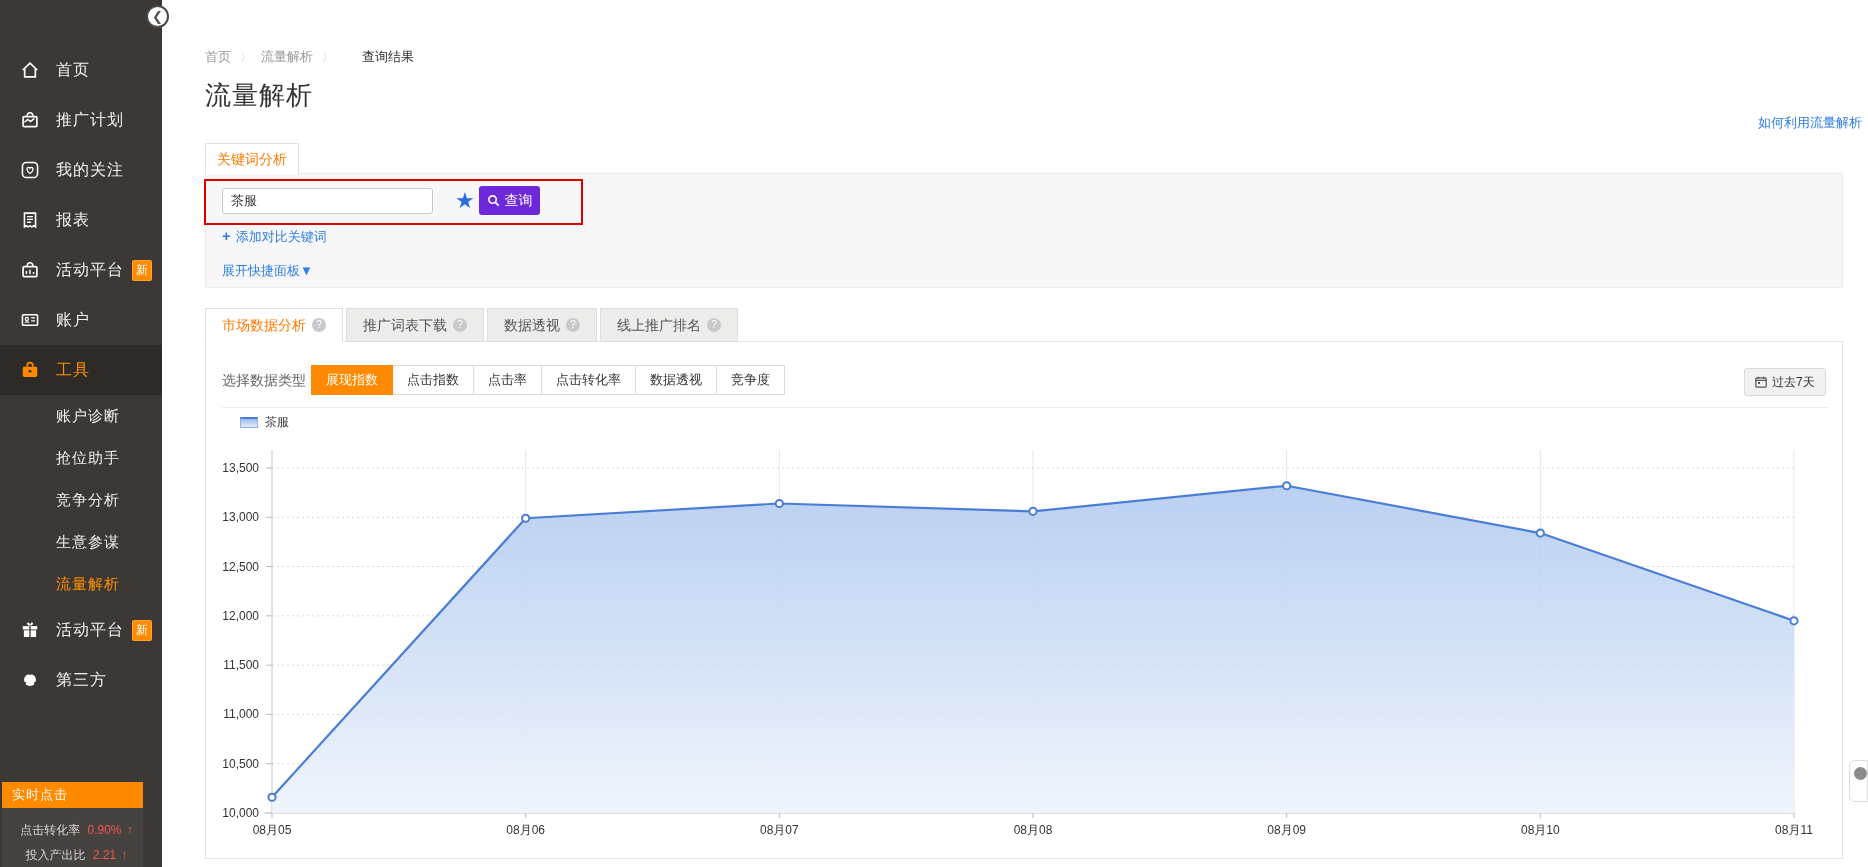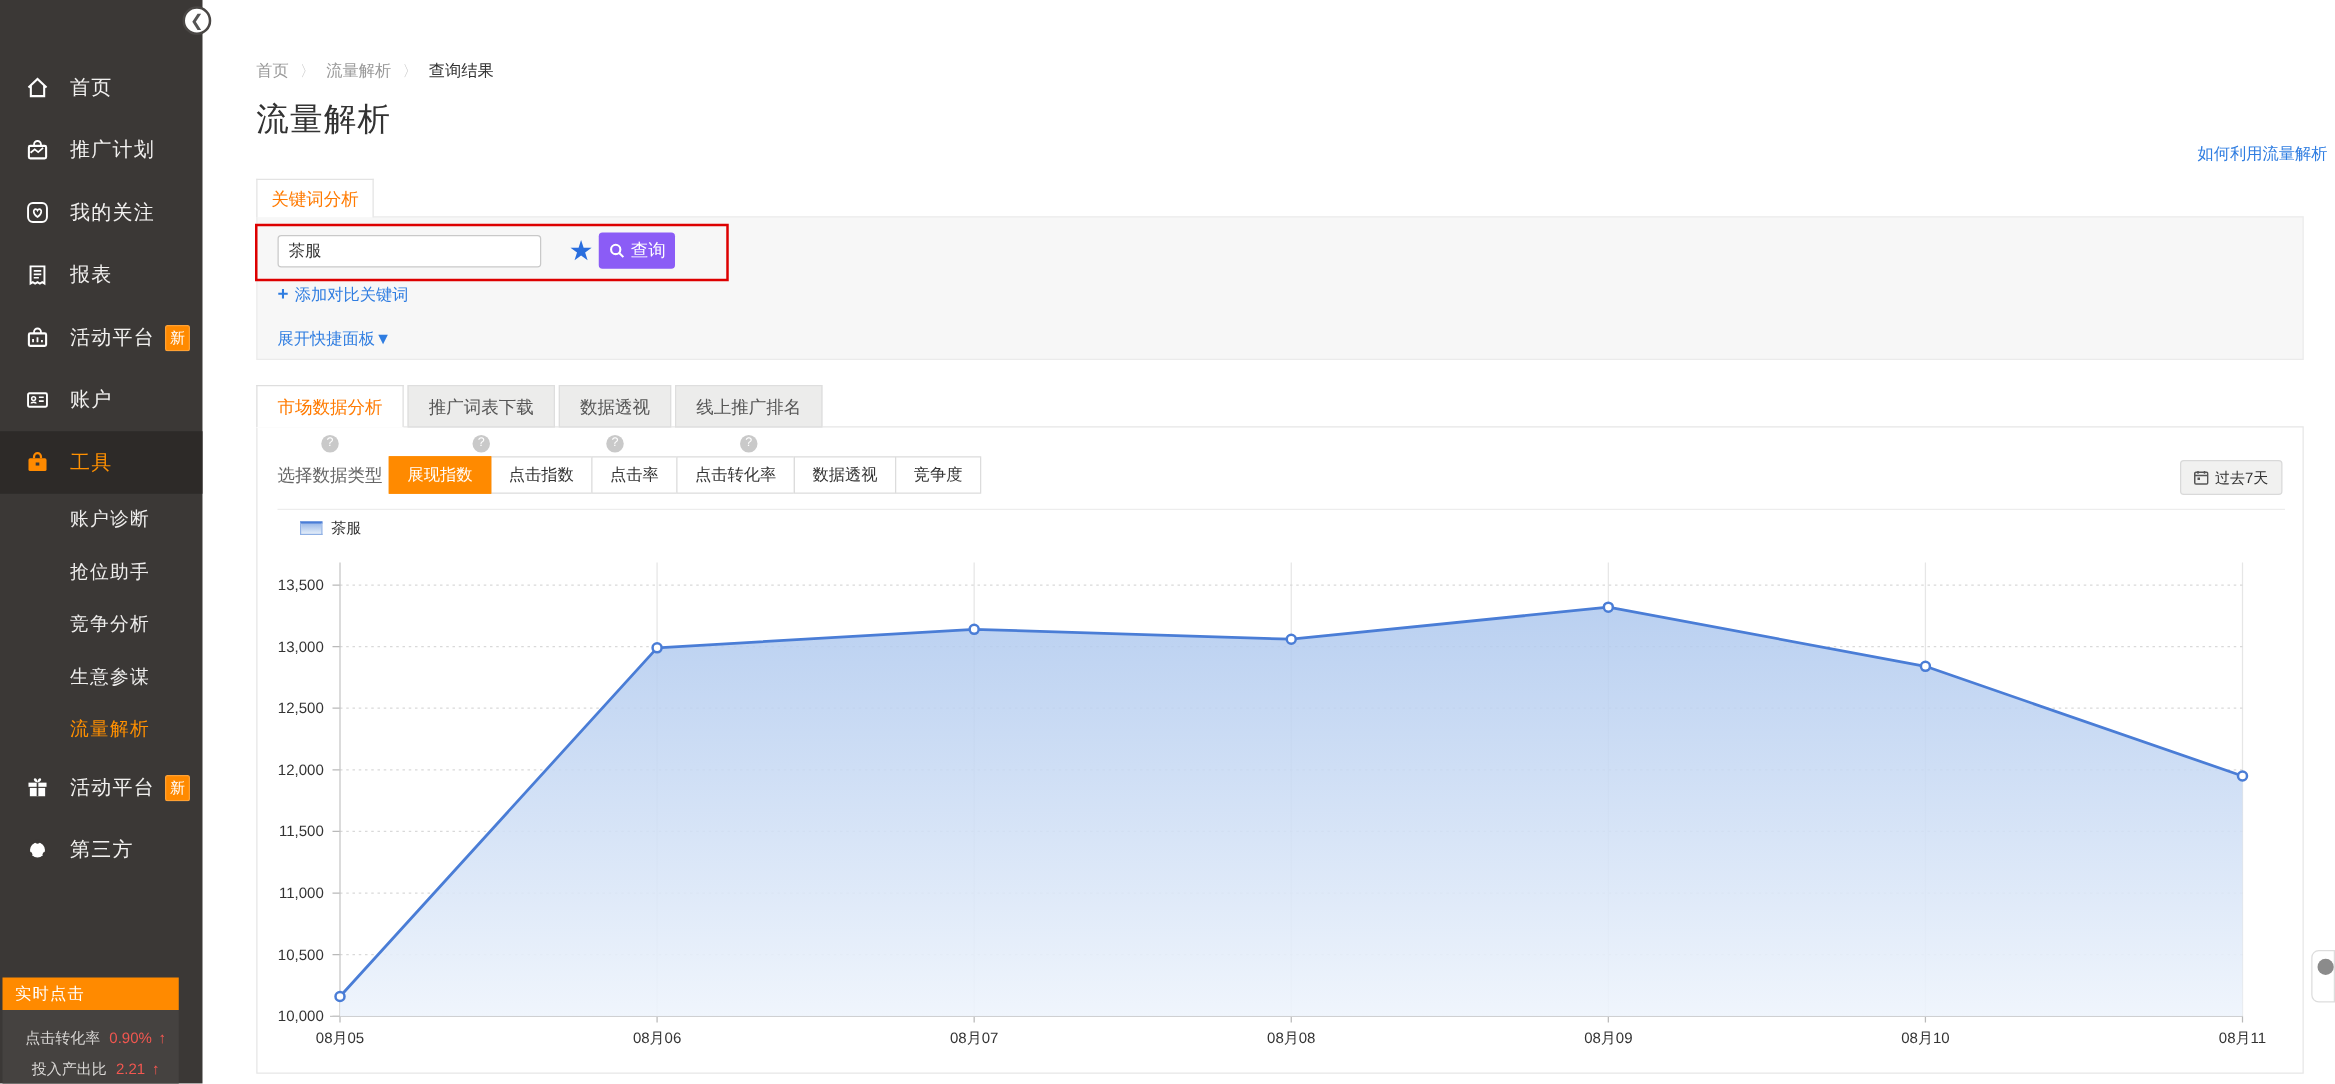--- a/index.html
+++ b/index.html
@@ -29,45 +29,45 @@
     padding-left:10px; letter-spacing:1px; cursor:pointer; }
   .rt-body { background:#454240; padding:10px 0 10px 8px; }
   .rt-row { height:25px; line-height:25px; font-size:12px; color:#d9d7d5; white-space:nowrap;text-align:center; }
   .rt-val { color:#f25750; margin-left:4px; }
   .rt-arrow { color:#f25750; margin-left:2px; font-weight:bold; }
 
   
   .breadcrumb { position:absolute; left:205px; top:48px; font-size:13px; color:#999;
     display:flex; gap:9px; align-items:center; }
   .crumb-sep { color:#c9c9c9; font-size:12px; }
-  .crumb.current { color:#333; }
+  .crumb.current { color:#333;margin-left:19px; }
   .page-title { position:absolute; left:205px; top:78px; font-size:26px; color:#333; font-weight:500; letter-spacing:1px; }
   .help-link { position:absolute; right:6px; top:114px; font-size:13px; color:#2f7de1; cursor:pointer;font-family:Liberation Mono, monospace; }
 
   .kw-tab { position:absolute; left:205px; top:143px; width:94px; height:31px; background:#fff;
     border:1px solid #e3e3e3; border-bottom:none; z-index:2; text-align:center; line-height:30px;
     color:#ff7a00; font-size:14px; cursor:pointer; }
   .search-panel { position:absolute; left:205px; top:173px; width:1638px; height:115px;
     background:#f7f7f7; border:1px solid #ebebeb; }
   .highlight-box { position:absolute; left:204px; top:179px; width:379px; height:46px;
     border:2px solid #dd0000; z-index:3; pointer-events:none; }
   .kw-input { position:absolute; left:222px; top:188px; width:211px; height:26px; border:1px solid #c9c9c9;
     border-radius:3px; font-size:13px; padding:0 8px; color:#333; background:#fff;
     font-family:"Liberation Sans","DejaVu Sans",sans-serif; }
   .fav-star { position:absolute; left:455px; top:188px; font-size:22px; color:#2a6ede; cursor:pointer; }
-  .query-btn { position:absolute; left:479px; top:186px; width:61px; height:29px; background:#8b5cf6;
+  .query-btn { position:absolute; left:479px; top:186px; width:61px; height:29px; background:#6d28d9;
     border:none; border-radius:3px; color:#fff; font-size:14px; display:flex; align-items:center;
     justify-content:center; gap:5px; cursor:pointer; }
   .add-compare { position:absolute; left:222px; top:227px; font-size:13px; color:#2f7de1; cursor:pointer; }
   .plus-glyph { font-size:15px; font-weight:bold; margin-right:5px; }
   .expand-link { position:absolute; left:222px; top:262px; font-size:13px; color:#2f7de1; cursor:pointer; }
 
   .tabs-row { position:absolute; left:205px; top:308px; display:flex; gap:3px; z-index:2; }
   .tab { height:34px; line-height:33px; padding:0 16px; background:#ececeb; border:1px solid #dedede;
-    font-size:14px; color:#555; display:flex; align-items:center; gap:6px; cursor:pointer;flex-direction:column; }
+    font-size:14px; color:#555; display:flex; align-items:center; gap:6px; cursor:pointer; }
   .tab.active { background:#fff; border-bottom:1px solid #fff; color:#ff7a00; }
   .qmark { width:14px; height:14px; border-radius:50%; background:#c9c9c9; color:#fff; font-size:10px;
     line-height:14px; text-align:center; display:inline-block; cursor:pointer; }
 
   .chart-panel { position:absolute; left:205px; top:341px; width:1638px; height:518px;
     background:#fff; border:1px solid #e6e6e6; }
   .dt-label { position:absolute; left:16px; top:30px; font-size:14px; color:#666; }
   .dt-group { position:absolute; left:106px; top:23px; display:flex; }
   .dt-btn { height:30px; line-height:28px; padding:0 14px; font-size:13px; color:#333; background:#fff;
     border:1px solid #dcdcdc; margin-left:-1px; cursor:pointer;

